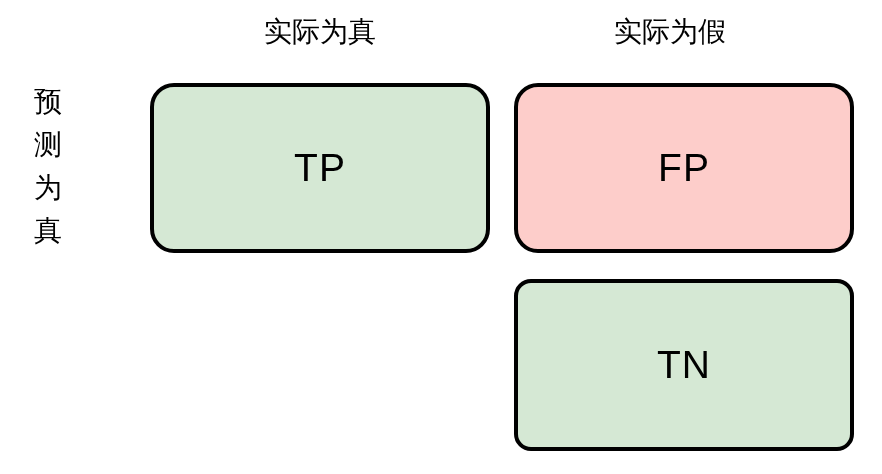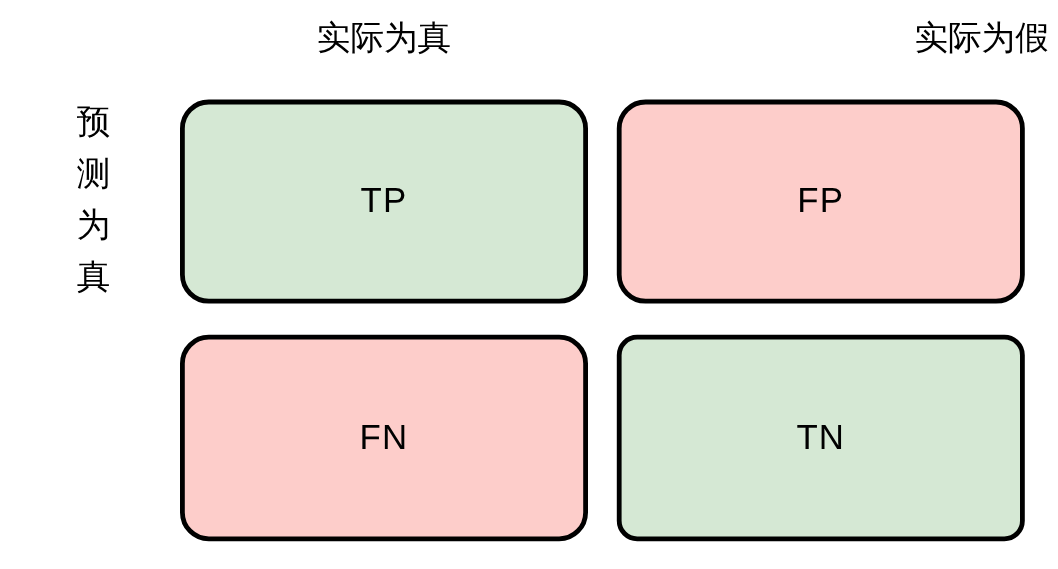--- a/index.html
+++ b/index.html
@@ -20,46 +20,45 @@
     top: 12px;
     height: 40px;
     width: 340px;
     text-align: center;
     font-size: 28px;
     line-height: 40px;
     color: #000000;
     white-space: nowrap;
   }
   .col-header.col-1 { left: 150px; }
-  .col-header.col-2 { left: 534px; text-align: right; }
+  .col-header.col-2 { left: 500px; }
   .row-header {
     position: absolute;
     left: 28px;
     width: 40px;
     font-size: 28px;
     line-height: 43px;
     color: #000000;
     text-align: center;
     word-break: break-all;
     line-break: anywhere;
-    margin-left: 30px;
   }
   .row-header.row-1 { top: 80px; }
   .row-header.row-2 { top: 274px; }
   .cell {
     position: absolute;
     width: 340px;
     height: 170px;
     box-sizing: border-box;
     border: 4px solid #000000;
     border-radius: 24px;
     display: flex;
     align-items: center;
     justify-content: center;
-    font-size: 29px;
+    font-size: 39px;
     letter-spacing: 1px;
     color: #000000;
   }
   .cell.green { background: #d5e8d4; }
   .cell.pink  { background: #fdcdca; }
   .cell.r1c1 { left: 150px; top: 83px;  }
   .cell.r1c2 { left: 514px; top: 83px;  }
   .cell.r2c1 { left: 150px; top: 279px; height: 172px; }
   .cell.r2c2 { left: 514px; top: 279px; height: 172px; border-radius: 17px; }
 </style>
@@ -76,21 +75,18 @@
 
 
   <div class="cell green r1c1">
     <span>TP</span>
   </div>
 
   <div class="cell pink r1c2">
     <span>FP</span>
   </div>
 
-  <div class="cell pink r2c1">
-    <span>FN</span>
-  </div>
 
   <div class="cell green r2c2">
     <span>TN</span>
   </div>
 
 </div>
 
 </body></html>

